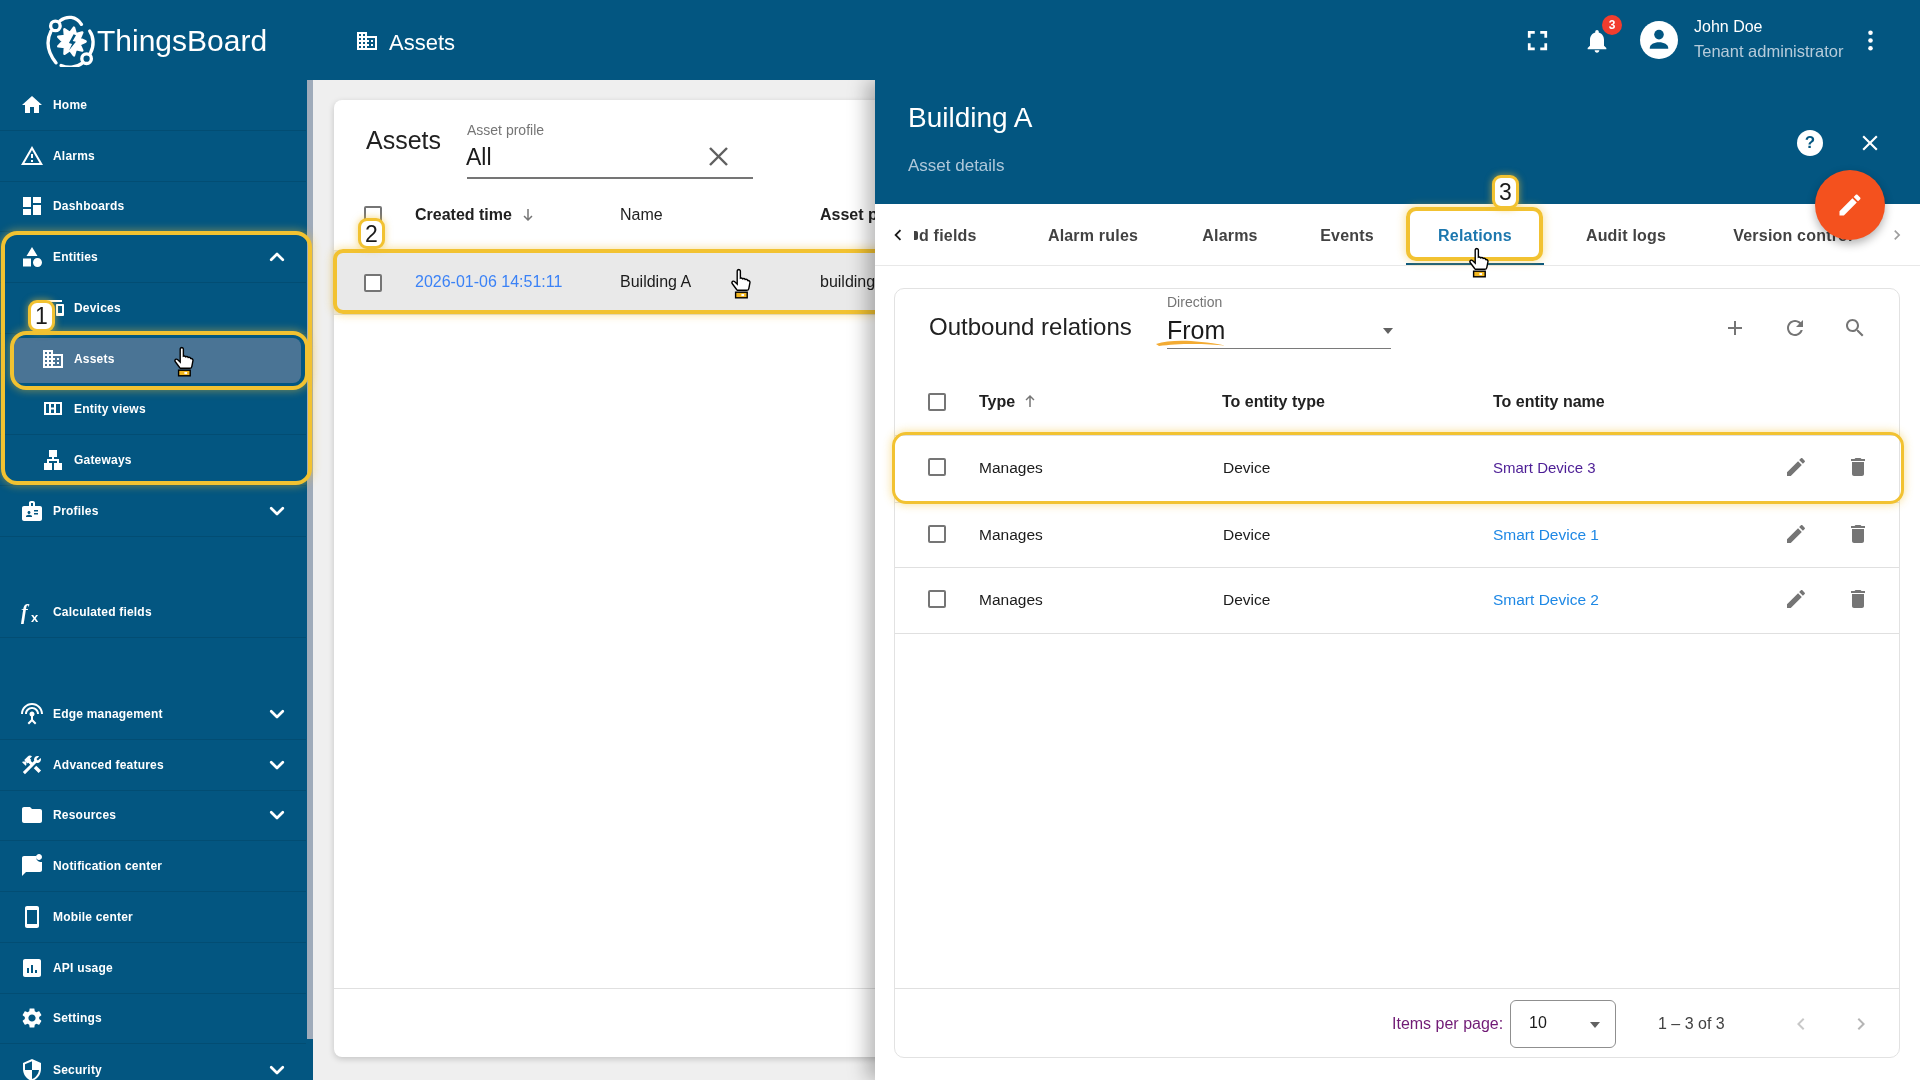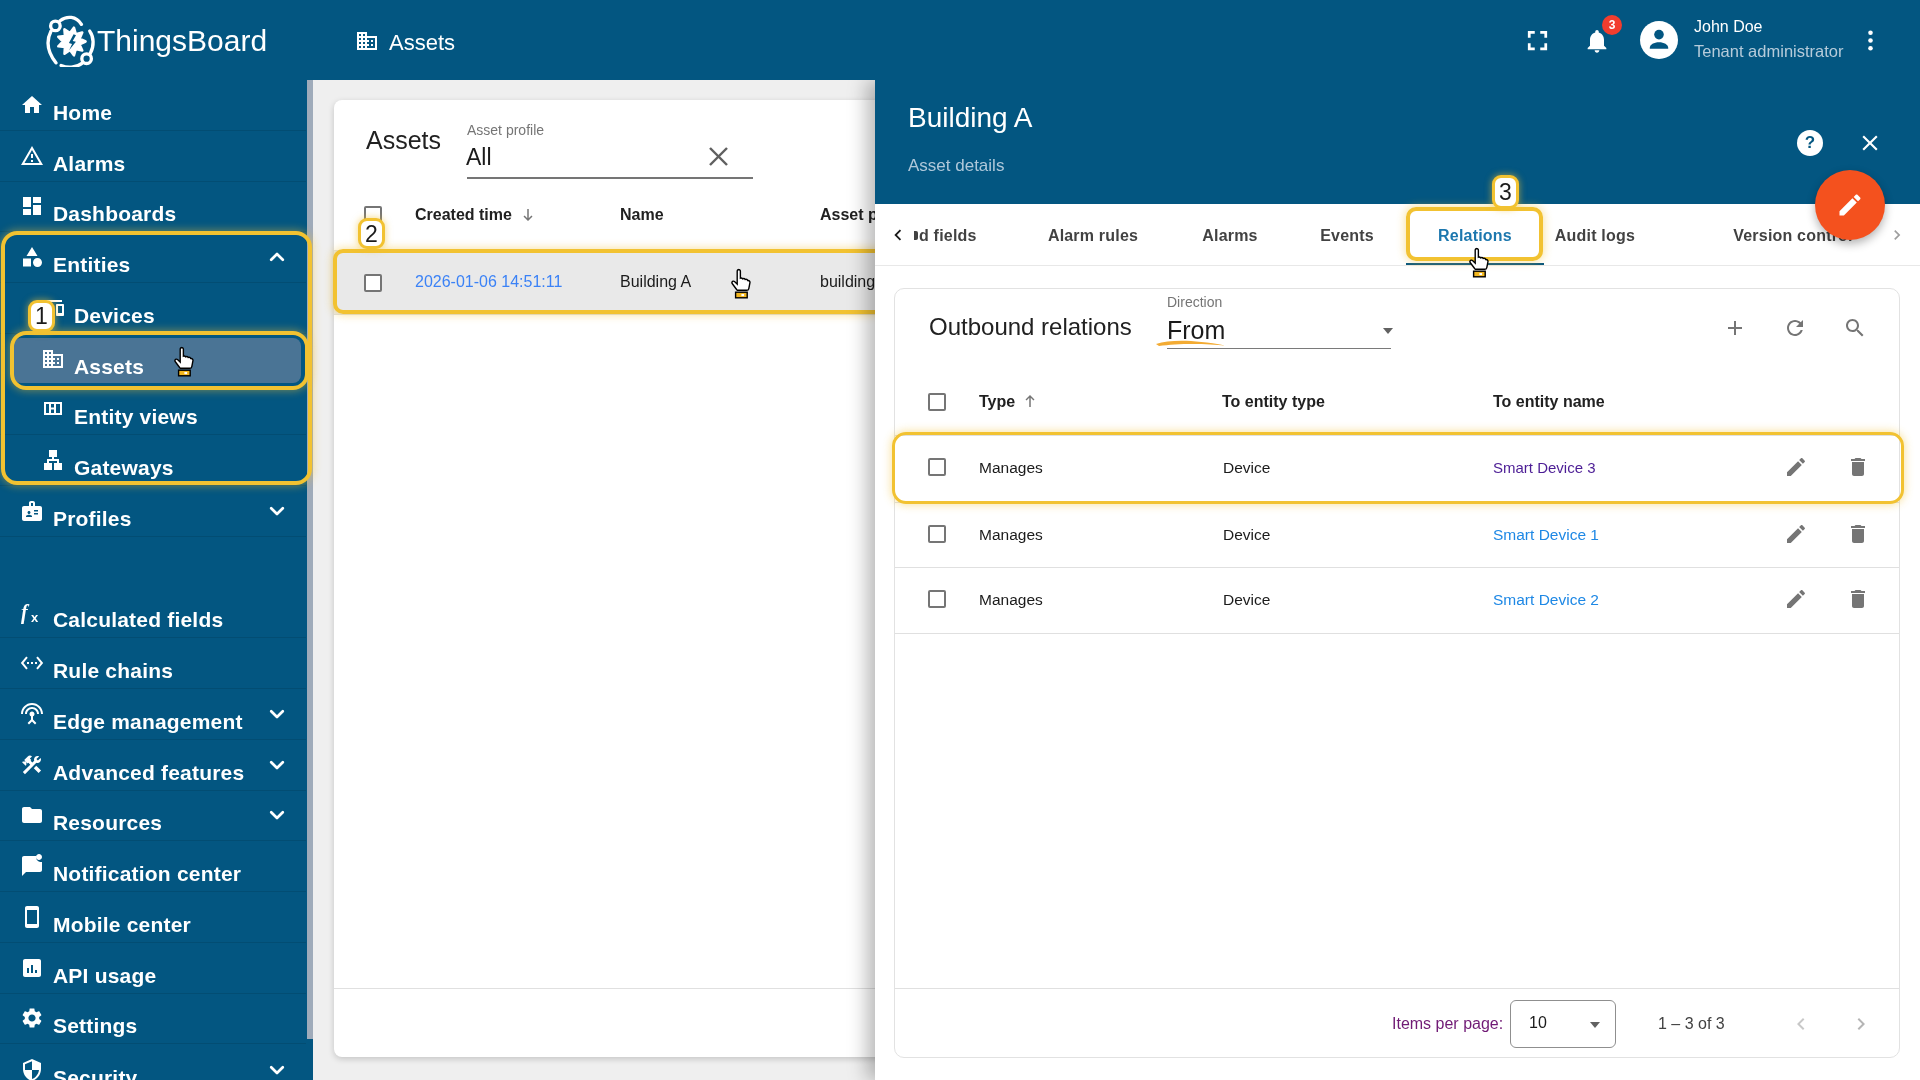--- a/index.html
+++ b/index.html
@@ -1,21 +1,21 @@
 <!DOCTYPE html>
 <html><head>
 <meta charset="utf-8">
 <style>
 * { margin:0; padding:0; box-sizing:border-box; }
 html,body { width:1920px; height:1080px; overflow:hidden; font-family:"Liberation Sans", sans-serif; background:#efefef; }
 .abs { position:absolute; }
 #header { position:absolute; left:0; top:0; width:1920px; height:80px; background:#035681; z-index:30; }
 #sidebar { position:absolute; left:0; top:80px; width:313px; height:1000px; background:#035681; z-index:30; }
 .mi { position:absolute; left:0; width:306px; height:50.75px; border-bottom:1px solid rgba(0,0,0,0.10); color:#fff; }
-.mi .lbl { position:absolute; left:53px; top:50%; transform:translateY(-50%); font-size:21px; font-weight:700; letter-spacing:0.2px;margin-top:8px; }
+.mi .lbl { position:absolute; left:53px; top:50%; transform:translateY(-50%); font-size:12px; font-weight:700; letter-spacing:0.2px; }
 .mi.sub .lbl { left:74px; }
 .mi svg.ic { position:absolute; left:20px; top:50%; transform:translateY(-50%); width:24px; height:24px; fill:#fff; }
 .mi.sub svg.ic { left:41px; }
 .mi svg.chev { position:absolute; left:265px; top:50%; transform:translateY(-50%); width:24px; height:24px; fill:none; }
 #scrollthumb { position:absolute; left:306.5px; top:80px; width:6px; height:959px; background:#9fabba; z-index:31; }
 #assets-card { position:absolute; left:334px; top:100px; width:1562px; height:957px; background:#fff; border-radius:8px; box-shadow:0 2px 6px rgba(0,0,0,0.18); z-index:5; }
 #detail-panel { position:absolute; left:875px; top:80px; width:1045px; height:1000px; background:#fff; box-shadow:-8px 0 18px rgba(0,0,0,0.28); z-index:20; }
 #panel-head { position:absolute; left:0; top:0; width:1045px; height:124px; background:#035681; }
 #tabbar { position:absolute; left:0; top:124px; width:1045px; height:62px; background:#fff; border-bottom:1px solid #e8e8e8; overflow:hidden; }
 .tab { position:absolute; top:0; height:62px; line-height:63px; font-size:16px; font-weight:700; color:#424242; text-align:center; letter-spacing:0.2px; }
@@ -130,26 +130,20 @@
         <path d="M6.2 9.2 L12 15 L17.8 9.2"></path>
       </svg>
     </div>
   <div class="mi" style="top:507.5px">
       <svg class="ic" viewBox="0 0 24 24">
         <text x="1" y="19" font-size="20" font-style="italic" font-weight="700" font-family="Liberation Serif">f</text>
         <text x="11" y="21.5" font-size="13" font-weight="700">x</text>
       </svg>
       <span class="lbl">Calculated fields</span>
     </div>
-  <div class="mi" style="top:558.25px">
-      <svg class="ic" viewBox="0 0 24 24">
-        <path d="M7.77 6.76L6.23 5.48.82 12l5.41 6.52 1.54-1.28L3.42 12l4.35-5.24zM7 13h2v-2H7v2zm10-2h-2v2h2v-2zm-6 2h2v-2h-2v2zm6.77-7.52l-1.54 1.28L20.58 12l-4.35 5.24 1.54 1.28L23.18 12l-5.41-6.52z"></path>
-      </svg>
-      <span class="lbl">Rule chains</span>
-    </div>
   <div class="mi" style="top:609px">
       <svg class="ic" viewBox="0 0 24 24">
         <path d="M12 5c-3.87 0-7 3.13-7 7h2c0-2.76 2.24-5 5-5s5 2.24 5 5h2c0-3.87-3.13-7-7-7zm1 9.29c.88-.39 1.5-1.26 1.5-2.29 0-1.38-1.12-2.5-2.5-2.5S9.5 10.62 9.5 12c0 1.02.62 1.9 1.5 2.29v3.3L7.59 21 9 22.41l3-3 3 3L16.41 21 13 17.59v-3.3zM12 1C5.93 1 1 5.93 1 12h2c0-4.97 4.03-9 9-9s9 4.03 9 9h2c0-6.07-4.93-11-11-11z"></path>
       </svg>
       <span class="lbl">Edge management</span>
       <svg class="chev" viewBox="0 0 24 24" fill="none" stroke="#fff" stroke-width="2.7" stroke-linecap="round" stroke-linejoin="round">
         <path d="M6.2 9.2 L12 15 L17.8 9.2"></path>
       </svg>
     </div>
   <div class="mi" style="top:659.75px">
@@ -213,21 +207,21 @@
       <line x1="2" y1="2" x2="19" y2="19"></line>
       <line x1="19" y1="2" x2="2" y2="19"></line>
     </svg>
   <div class="abs" style="left:133px;top:77px;width:286px;height:1.6px;background:#757575;"></div>
 
   <div class="ck" style="left:30px;top:106px;"></div>
   <div class="abs" style="left:81px;top:106px;font-size:16px;font-weight:700;color:#212121;">Created time</div>
   <svg class="abs" style="left:185px;top:106px" width="18" height="18" viewBox="0 0 24 24" fill="#757575">
       <path d="M11 4v12.17l-3.59-3.58L6 14l6 6 6-6-1.41-1.41L13 16.17V4h-2z"></path>
     </svg>
-  <div class="abs" style="left:286px;top:106px;font-size:16px;font-weight:700;color:#212121;text-align:right;">Name</div>
+  <div class="abs" style="left:286px;top:106px;font-size:16px;font-weight:400;color:#212121;text-align:right;">Name</div>
   <div class="abs" style="left:486px;top:106px;font-size:16px;font-weight:700;color:#212121;">Asset profile</div>
   <div class="abs" style="left:0;top:150px;width:100%;height:1px;background:#e0e0e0;"></div>
 
   <div class="abs" style="left:0;top:151px;width:100%;height:63px;background:#e9e9e9;"></div>
   <div class="ck" style="left:30px;top:174px;"></div>
   <div class="abs" style="left:81px;top:173px;font-size:16px;color:#3b82f6;">2026-01-06 14:51:11</div>
   <div class="abs" style="left:286px;top:173px;font-size:16px;color:#1b1b1b;">Building A</div>
   <div class="abs" style="left:486px;top:173px;font-size:16px;color:#1b1b1b;">building</div>
   <div class="abs" style="left:0;top:214px;width:100%;height:1px;background:#e0e0e0;"></div>
   <div class="abs" style="left:0;top:888px;width:100%;height:1px;background:#e0e0e0;"></div>
@@ -247,21 +241,21 @@
   <div id="tabbar">
     <svg class="abs" style="left:12px;top:20px" width="22" height="22" viewBox="0 0 24 24" fill="#1b1b1b">
         <path d="M15.41 7.41L14 6l-6 6 6 6 1.41-1.41L10.83 12z"></path>
       </svg>
     <div class="abs" style="left:44px;top:0;height:62px;line-height:63px;font-size:16px;font-weight:700;color:#424242;letter-spacing:0.2px;">d fields</div>
       <div class="abs" style="left:39px;top:27px;width:3.5px;height:9px;background:#424242;border-radius:0 2px 2px 0;"></div>
     <div class="tab" style="left:161px;width:114px;">Alarm rules</div>
     <div class="tab" style="left:312px;width:86px;">Alarms</div>
     <div class="tab" style="left:430px;width:84px;">Events</div>
     <div class="tab" style="left:548px;width:104px;color:#1c77ae;">Relations</div>
-    <div class="tab" style="left:656px;width:104px;text-align:right;">Audit logs</div>
+    <div class="tab" style="left:699px;width:104px;">Audit logs</div>
     <div class="tab" style="left:838px;width:160px;">Version control</div>
     <svg class="abs" style="left:1012px;top:21px" width="20" height="20" viewBox="0 0 24 24" fill="#9e9e9e">
         <path d="M10 6L8.59 7.41 13.17 12l-4.58 4.59L10 18l6-6z"></path>
       </svg>
     <div class="abs" style="left:531px;top:59px;width:138px;height:3px;background:#05567f;"></div>
   </div>
   <div class="abs" style="left:940px;top:90px;width:70px;height:70px;border-radius:50%;background:#f4511e;box-shadow:0 4px 10px rgba(0,0,0,0.3);z-index:5;">
     <svg style="position:absolute;left:21px;top:21px" width="28" height="28" viewBox="0 0 24 24" fill="#fff">
         <path d="M3 17.25V21h3.75L17.81 9.94l-3.75-3.75L3 17.25zM20.71 7.04c.39-.39.39-1.02 0-1.41l-2.34-2.34c-.39-.39-1.02-.39-1.41 0l-1.83 1.83 3.75 3.75 1.83-1.83z"></path>
       </svg>

